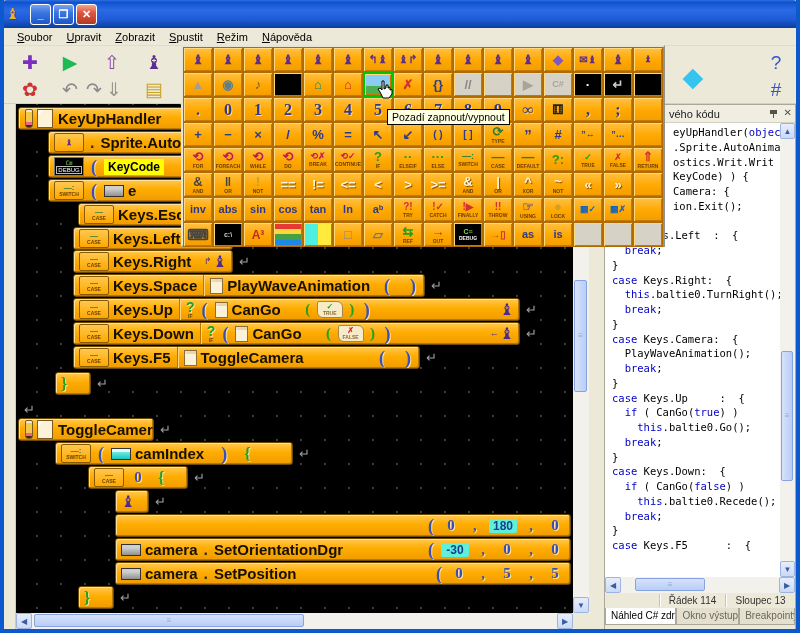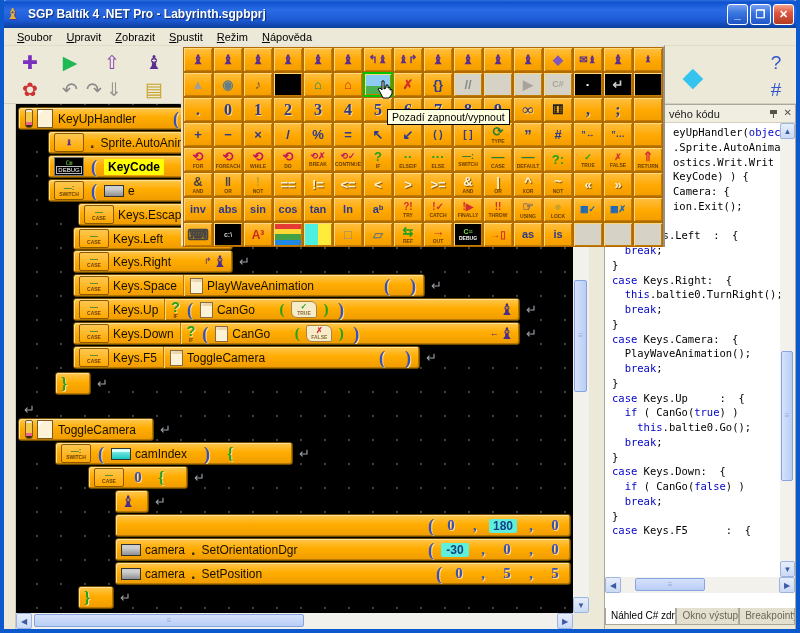--- a/index.html
+++ b/index.html
@@ -56,21 +56,21 @@
   #panel-status{position:absolute;left:0;top:488px;width:190px;height:15px;background:#ECE9D8;display:flex;font-size:10px;color:#333;align-items:center;}
   #panel-status .cell{border-left:1px solid #C8C4B4;box-shadow:inset 1px 0 0 #fff;height:13px;display:flex;align-items:center;justify-content:center;}
   #panel-tabs{position:absolute;left:0;top:503px;width:190px;height:22px;background:#ECE9D8;display:flex;align-items:flex-start;padding-top:0;}
   .ptab{font-size:10px;padding:2px 5px 3px;border:1px solid #ACA899;border-top:none;color:#6B675C;background:#E4E0CF;white-space:nowrap;overflow:hidden;}
   .ptab.active{background:#fff;color:#000;}
   
   .brow{position:absolute;display:flex;align-items:center;height:23px;}
   .bar{display:flex;align-items:center;height:23px;border:1px solid #6B4A00;border-radius:3px;padding:0 5px;gap:4px;
        background:linear-gradient(180deg,#FFC850 0%,#FFAC00 45%,#F09B00 100%);
        box-shadow:inset 1px 1px 0 #FFE09A,inset -1px -1px 0 #B87700;overflow:hidden;flex:0 0 auto;}
-  .bt{font-weight:normal;font-size:12px;color:#151000;white-space:nowrap;}
+  .bt{font-weight:bold;font-size:15px;color:#151000;white-space:nowrap;}
   .bp{font-family:"Liberation Serif",serif;font-weight:bold;font-size:18px;color:#3A50B4;line-height:1;width:12px;text-align:center;text-shadow:1px 1px 0 #FFE09A;}
   .gp{font-family:"Liberation Serif",serif;font-weight:bold;font-size:15px;color:#1FA01F;line-height:1;width:10px;text-align:center;}
   .gb{font-family:"Liberation Serif",serif;font-weight:bold;font-size:16px;color:#1FA01F;line-height:1;text-shadow:1px 1px 0 #FFE09A;}
   .bn{font-family:"Liberation Serif",serif;font-weight:bold;font-size:15px;color:#3A50B4;min-width:20px;text-align:center;line-height:1;text-shadow:1px 1px 0 #FFE09A;}
   .bn.hl{background:#5FF0DC;color:#14418C;font-size:12px;font-family:"Liberation Sans",sans-serif;border-radius:2px;padding:1px 4px;min-width:28px;text-shadow:none;}
   .bhl{background:#FFFF00;font-weight:bold;font-size:12px;color:#000;padding:1px 4px;border-radius:1px;white-space:nowrap;}
   .bdot{color:#3A2A00;font-weight:bold;margin:0 2px;}
   .benter{color:#9AA0A6;font-size:13px;margin-left:6px;flex:0 0 auto;}
   .fl{flex:1;}
   .sep{width:1px;align-self:stretch;background:#B87700;box-shadow:1px 0 0 #FFD580;margin:0 2px;flex:0 0 auto;}
@@ -117,21 +117,20 @@
   
   #tooltip{position:absolute;left:383px;top:109px;background:#FFFFE1;border:1px solid #000;font-size:10.5px;padding:1px 4px;z-index:60;white-space:nowrap;}
   #handcur{position:absolute;left:372px;top:80px;z-index:61;}
 </style>
 </head>
 <body>
 
 <div id="win">
   <div id="titlebar">
     <span class="ticon">♝</span>
-    <span class="ttext">SGP Baltík 4 .NET Pro - Labyrinth.sgpbprj</span>
     <span class="tbtn">_</span>
     <span class="tbtn">❐</span>
     <span class="tbtn close">✕</span>
   </div>
 
   <div id="menubar">
       <span class="menu-item">Soubor</span>
       <span class="menu-item">Upravit</span>
       <span class="menu-item">Zobrazit</span>
       <span class="menu-item">Spustit</span>
@@ -478,35 +477,41 @@
           <div class="cl"><span>  PlayWaveAnimation();</span></div>
           <div class="cl"><span>  </span><span class="kw">break</span><span>;</span></div>
           <div class="cl"><span>}</span></div>
           <div class="cl"><span class="kw">case</span><span> Keys.Up     :  {</span></div>
           <div class="cl"><span>  </span><span class="kw">if</span><span> ( CanGo(</span><span class="kw">true</span><span>) )</span></div>
           <div class="cl"><span>    </span><span class="kw">this</span><span>.baltie0.Go();</span></div>
           <div class="cl"><span>  </span><span class="kw">break</span><span>;</span></div>
           <div class="cl"><span>}</span></div>
           <div class="cl"><span class="kw">case</span><span> Keys.Down:  {</span></div>
           <div class="cl"><span>  </span><span class="kw">if</span><span> ( CanGo(</span><span class="kw">false</span><span>) )</span></div>
+          <div class="cl"><span>    </span><span class="kw">this</span><span>.baltie0.Recede();</span></div>
           <div class="cl"><span>  </span><span class="kw">break</span><span>;</span></div>
           <div class="cl"><span>}</span></div>
           <div class="cl"><span class="kw">case</span><span> Keys.F5      :  {</span></div>
         </div>
 
       <div class="sb" style="left:175px;top:18px;width:15px;height:454px;">
         <span class="arrow" style="top:0;left:0;width:15px;">▲</span>
         <span class="thumb" style="left:1px;top:228px;width:12px;height:130px;"></span>
         <span class="arrow" style="bottom:0;left:0;width:15px;">▼</span>
       </div>
 
       <div class="sb" style="left:0;top:472px;width:190px;height:16px;">
         <span class="arrow" style="left:0;top:0;">◀</span>
         <span class="thumb h" style="top:1px;left:30px;width:70px;height:13px;"></span>
         <span class="arrow" style="right:0;top:0;">▶</span>
+      </div>
+      <div id="panel-status">
+        <span style="flex:1"></span>
+        <span class="cell" style="width:66px">Řádek 114</span>
+        <span class="cell" style="width:70px">Sloupec 13</span>
       </div>
       <div id="panel-tabs">
           <span class="ptab active">Náhled C# zdr...</span>
           <span class="ptab">Okno výstupu</span>
           <span class="ptab">Breakpointy</span>
         </div>
     </div>
   </div>
 
   <div id="palette">

